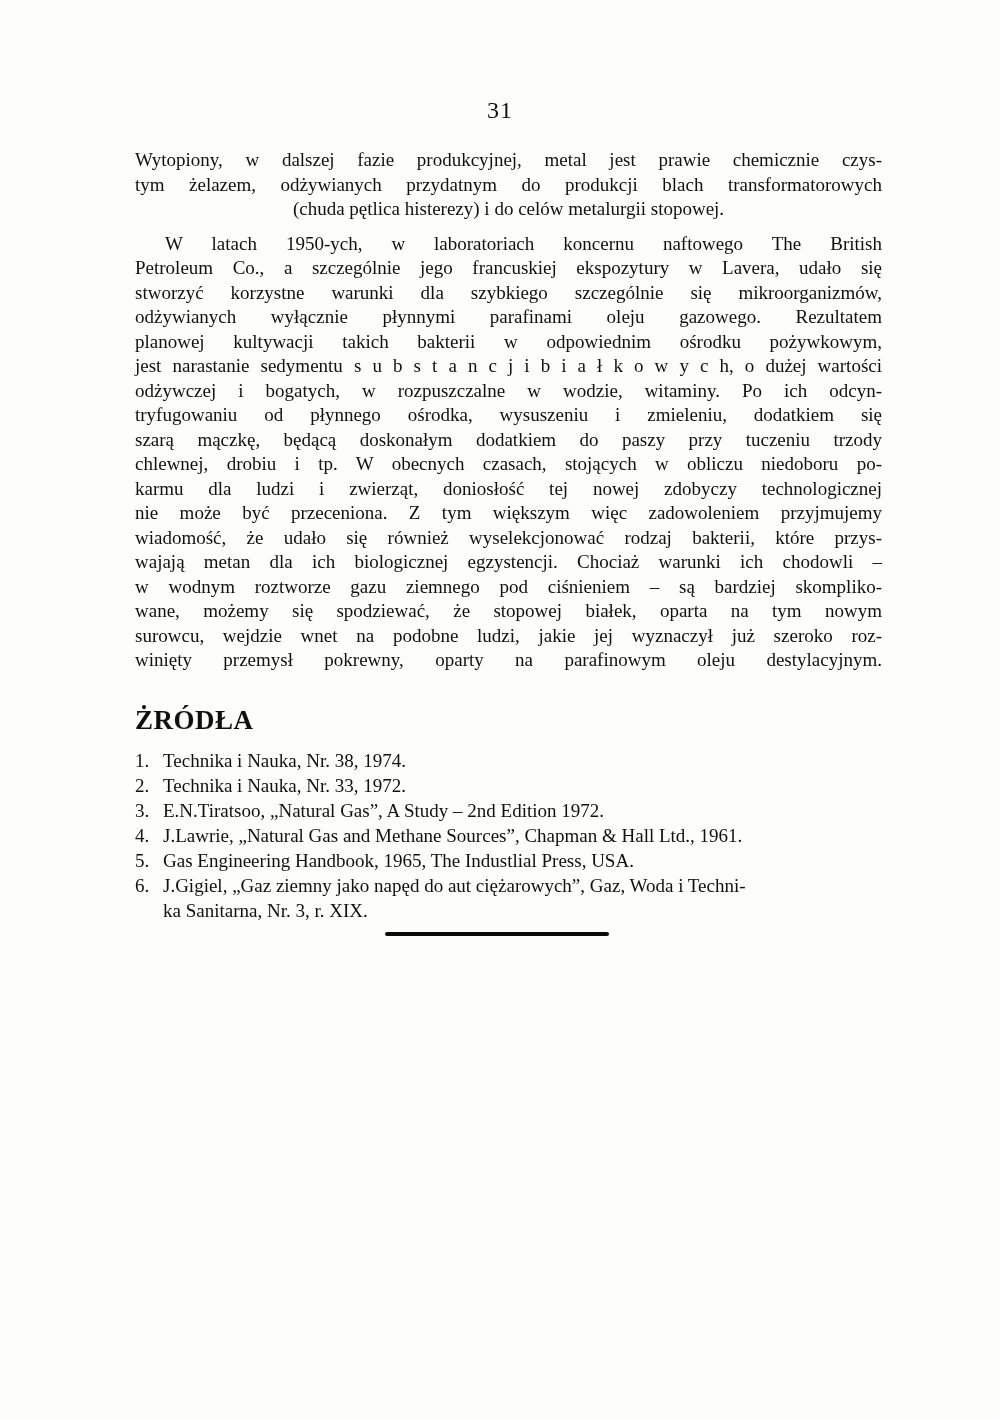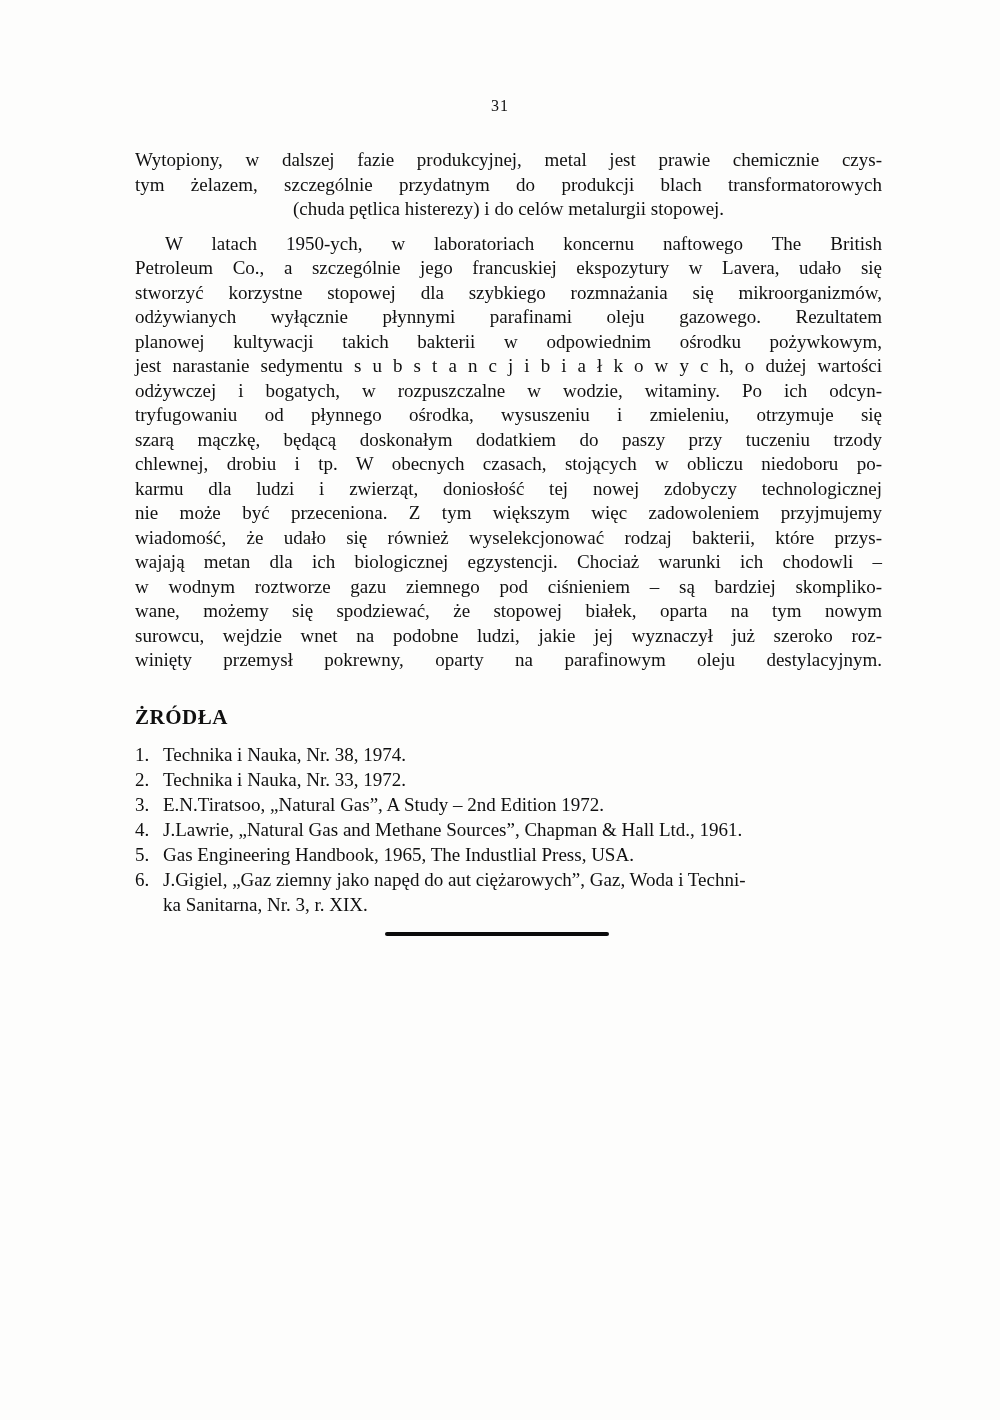--- a/index.html
+++ b/index.html
@@ -15,21 +15,21 @@
     color: #101010;
     font-family: "Liberation Serif", "DejaVu Serif", serif;
     overflow: hidden;
   }
   .page-number {
     position: absolute;
     top: 97px;
     left: 0;
     width: 1000px;
     text-align: center;
-    font-size: 16px;
+    font-size: 24px;
     letter-spacing: 1px;
   }
   .body-text {
     position: absolute;
     top: 148px;
     left: 135px;
     width: 747px;
     font-size: 19px;
   }
   .line {
@@ -39,21 +39,21 @@
     text-align: center;
   }
   .line.just {
     text-align: justify;
     text-align-last: justify;
   }
   .para2 { margin-top: 10px; }
   .para2 .line.indent { text-indent: 30px; }
   .sources-heading {
     margin-top: 32px;
-    font-size: 21px;
+    font-size: 27px;
     font-weight: bold;
     letter-spacing: 0.5px;
   }
   .sources-list { margin-top: 12px; }
   .src-item {
     display: flex;
     line-height: 25px;
     font-size: 19px;
   }
   .src-num {
@@ -76,33 +76,33 @@
 <body>
 
 <div class="page">
 
   <div class="page-number">31</div>
 
   <div class="body-text">
 
     <div class="para1">
       <div class="line just">Wytopiony, w dalszej fazie produkcyjnej, metal jest prawie chemicznie czys-</div>
-      <div class="line just">tym żelazem, szczególnie przydatnym do produkcji blach transformatorowych</div>
+      <div class="line just">tym żelazem, odżywianych przydatnym do produkcji blach transformatorowych</div>
       <div class="line">(chuda pętlica histerezy) i do celów metalurgii stopowej.</div>
     </div>
 
     <div class="para2">
       <div class="line just indent">W latach 1950-ych, w laboratoriach koncernu naftowego The British</div>
       <div class="line just">Petroleum Co., a szczególnie jego francuskiej ekspozytury w Lavera, udało się</div>
-      <div class="line just">stworzyć korzystne stopowej dla szybkiego rozmnażania się mikroorganizmów,</div>
+      <div class="line just">stworzyć korzystne warunki dla szybkiego szczególnie się mikroorganizmów,</div>
       <div class="line just">odżywianych wyłącznie płynnymi parafinami oleju gazowego. Rezultatem</div>
       <div class="line just">planowej kultywacji takich bakterii w odpowiednim ośrodku pożywkowym,</div>
       <div class="line just">jest narastanie sedymentu s u b s t a n c j i  b i a ł k o w y c h, o dużej wartości</div>
       <div class="line just">odżywczej i bogatych, w rozpuszczalne w wodzie, witaminy. Po ich odcyn-</div>
-      <div class="line just">tryfugowaniu od płynnego ośrodka, wysuszeniu i zmieleniu, otrzymuje się</div>
+      <div class="line just">tryfugowaniu od płynnego ośrodka, wysuszeniu i zmieleniu, dodatkiem się</div>
       <div class="line just">szarą mączkę, będącą doskonałym dodatkiem do paszy przy tuczeniu trzody</div>
       <div class="line just">chlewnej, drobiu i tp. W obecnych czasach, stojących w obliczu niedoboru po-</div>
       <div class="line just">karmu dla ludzi i zwierząt, doniosłość tej nowej zdobyczy technologicznej</div>
       <div class="line just">nie może być przeceniona. Z tym większym więc zadowoleniem przyjmujemy</div>
       <div class="line just">wiadomość, że udało się również wyselekcjonować rodzaj bakterii, które przys-</div>
       <div class="line just">wajają metan dla ich biologicznej egzystencji. Chociaż warunki ich chodowli –</div>
       <div class="line just">w wodnym roztworze gazu ziemnego pod ciśnieniem – są bardziej skompliko-</div>
       <div class="line just">wane, możemy się spodziewać, że stopowej białek, oparta na tym nowym</div>
       <div class="line just">surowcu, wejdzie wnet na podobne ludzi, jakie jej wyznaczył już szeroko roz-</div>
       <div class="line just">winięty przemysł pokrewny, oparty na parafinowym oleju destylacyjnym.</div>

